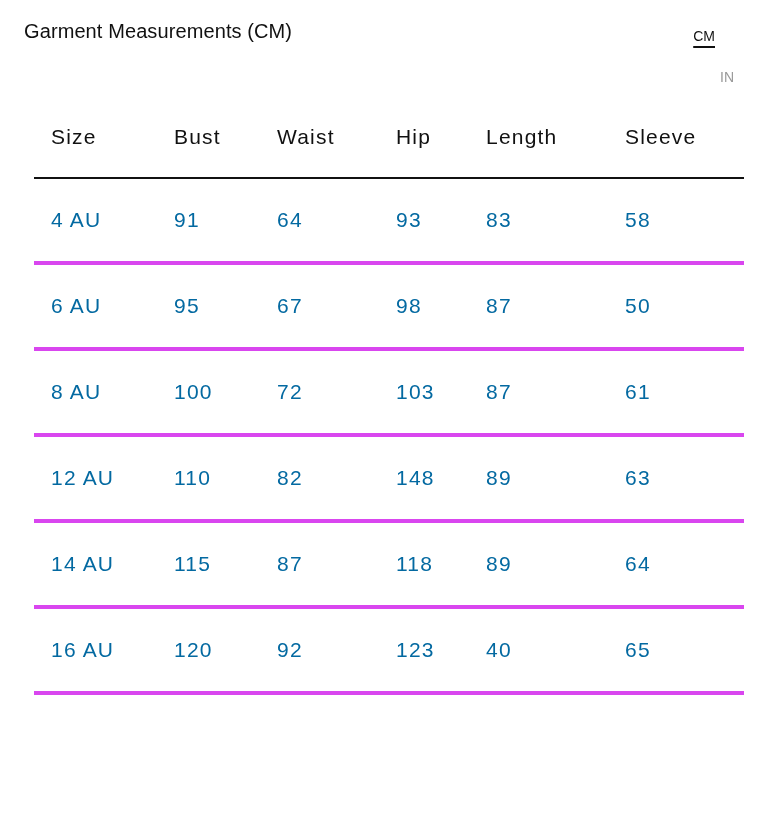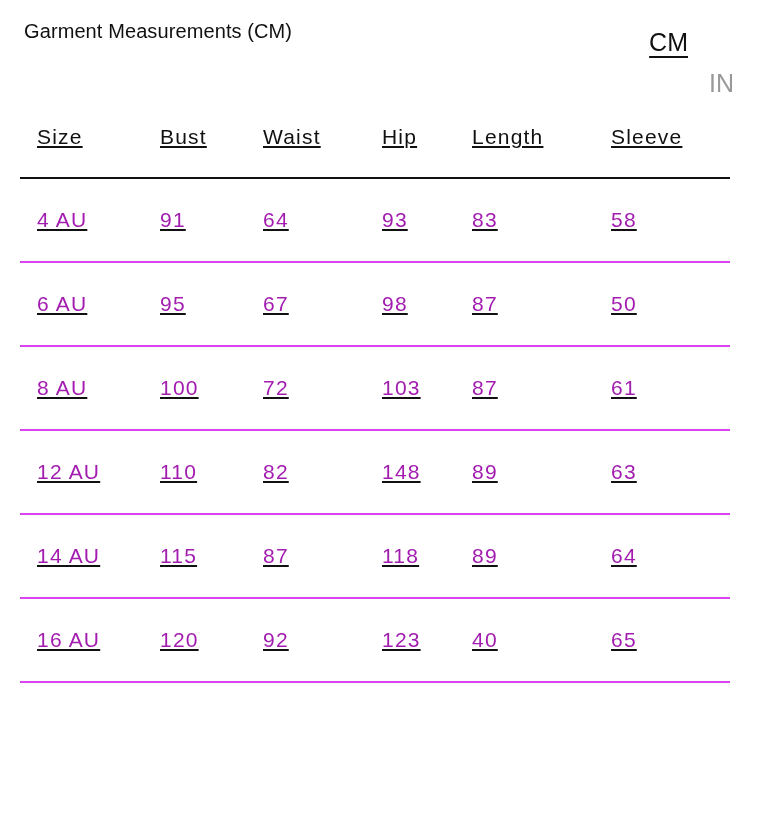--- a/index.html
+++ b/index.html
@@ -1,25 +1,25 @@
 <!DOCTYPE html>
 <html><head>
   <meta charset="utf-8">
   <style>
     html, body { margin: 0; padding: 0; background: #ffffff; }
     body { width: 772px; height: 824px; position: relative; font-family: "Liberation Sans", sans-serif; color: #111111; overflow: hidden; }
     .title { position: absolute; left: 24px; top: 20px; font-size: 20px; font-weight: 400; color: #111; letter-spacing: 0.1px; }
-    .units { position: absolute; right: 38px; top: 28px; font-size: 25px; display: flex; gap: 21px; }
+    .units { position: absolute; right: 38px; top: 28px; font-size: 14px; display: flex; gap: 5px; }
     .unit { cursor: pointer; }
     .unit.active { color: #111; text-decoration: underline; text-underline-offset: 5px; text-decoration-thickness: 2px; }
     .unit.inactive { color: #999999; margin-top: 41px; }
-    table { position: absolute; left: 20px; top: 97px; width: 710px; border-collapse: collapse; table-layout: fixed; text-decoration: underline; }
+    table { position: absolute; left: 34px; top: 97px; width: 710px; border-collapse: collapse; table-layout: fixed; }
     th, td { text-align: left; font-weight: 400; font-size: 21px; letter-spacing: 1.2px; padding: 0 0 0 17px; }
     thead th { height: 80px; border-bottom: 2px solid #111; vertical-align: middle; color: #111; }
-    tbody td { height: 82px; border-bottom: 2px solid #d946ef; color: #a21caf; }
+    tbody td { height: 82px; border-bottom: 4px solid #d946ef; color: #0369a1; }
     col.c0 { width: 123px; } col.c1 { width: 103px; } col.c2 { width: 119px; }
     col.c3 { width: 90px; } col.c4 { width: 139px; } col.c5 { width: 136px; }
   </style>
 </head>
 <body>
 
 <div>
   <div class="title">Garment Measurements (CM)</div>
   <div class="units">
     <span class="unit active">CM</span>

